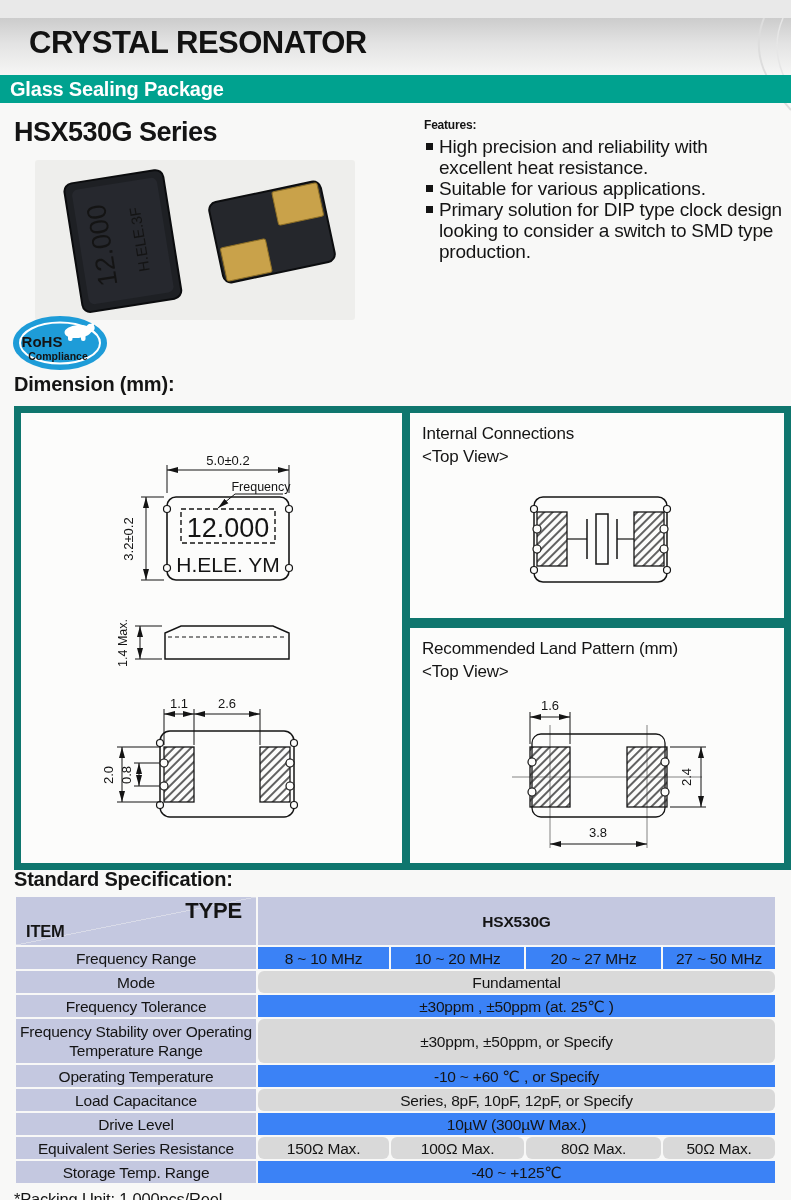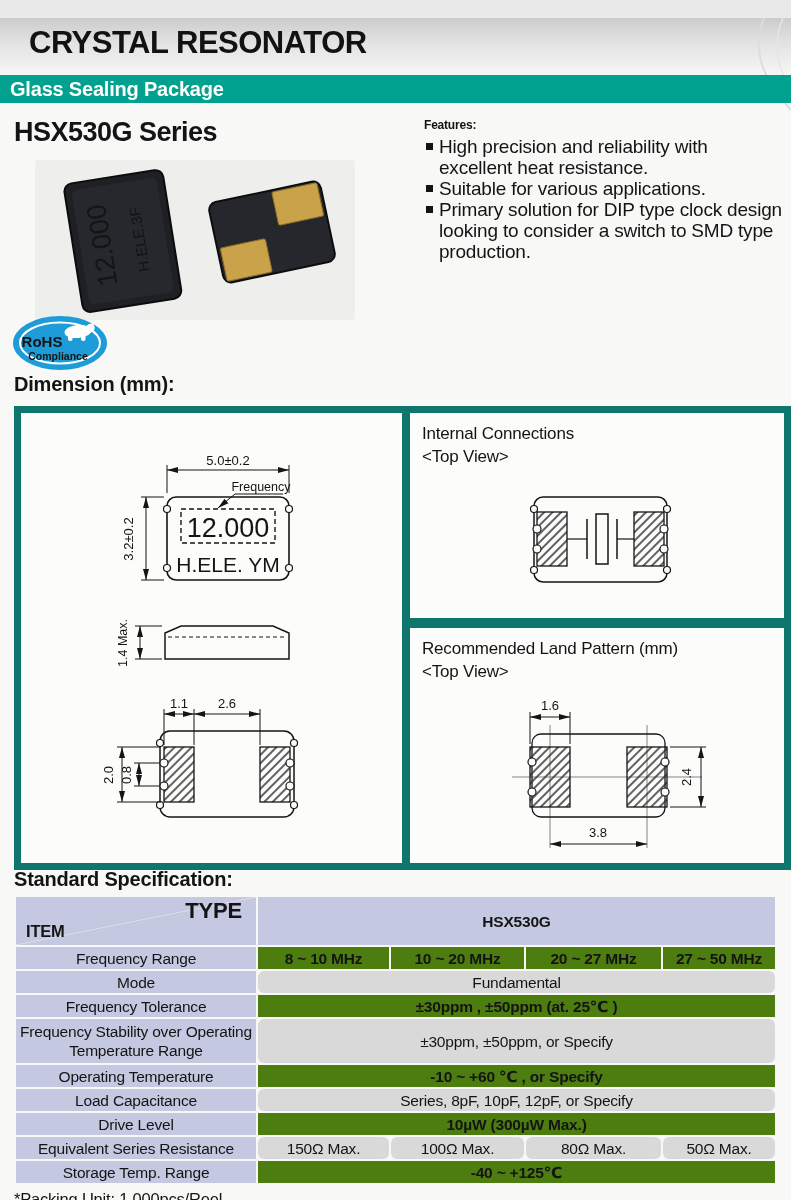--- a/index.html
+++ b/index.html
@@ -29,21 +29,21 @@
   .dbox{position:absolute;background:#fcfcfb;border:7px solid #0f766e;}
   .box-left{left:14px;top:388px;width:381px;height:450px;}
   .box-rt{left:403px;top:388px;width:374px;height:205px;}
   .box-rb{left:403px;top:603px;width:374px;height:235px;text-decoration:underline;}
   .dbox .box-title{position:absolute;left:12px;top:9px;font-size:17px;line-height:23px;}
   .dbox svg{position:absolute;left:0;top:0;}
   svg text{font-family:"Liberation Sans","DejaVu Sans",sans-serif;fill:#141414;letter-spacing:0;}
   .spec-table{position:absolute;left:14px;top:877px;width:763px;border-collapse:separate;border-spacing:2px;table-layout:fixed;}
   .spec-table td{text-align:center;vertical-align:middle;font-size:15.5px;padding:0 2px;line-height:19px;}
   .spec-table td.lbl{background:#c4c8e0;}
-  .spec-table tr.w td.val{background:#4d7c0f;font-weight:bold;}
+  .spec-table tr.w td.val{background:#3b82f6;}
   .spec-table tr.g td.val{background:#d9d9d9;border-radius:6px;}
   .corner{position:relative;background:#c4c8e0;
     background-image:linear-gradient(to bottom right,rgba(0,0,0,0) 49.5%,#d9dbe8 49.5%,#d9dbe8 50.5%,rgba(0,0,0,0) 50.5%);}
   .corner .type-lbl{position:absolute;top:4px;right:14px;font-weight:bold;font-size:22px;}
   .corner .item-lbl{position:absolute;bottom:4px;left:10px;font-weight:bold;font-size:16.5px;}
   .type-hdr{background:#c4c8e0;font-size:17px;font-weight:bold;}
   .footnote{position:absolute;left:14px;top:1172px;font-size:16.5px;}
 </style>
 </head>
 <body>

